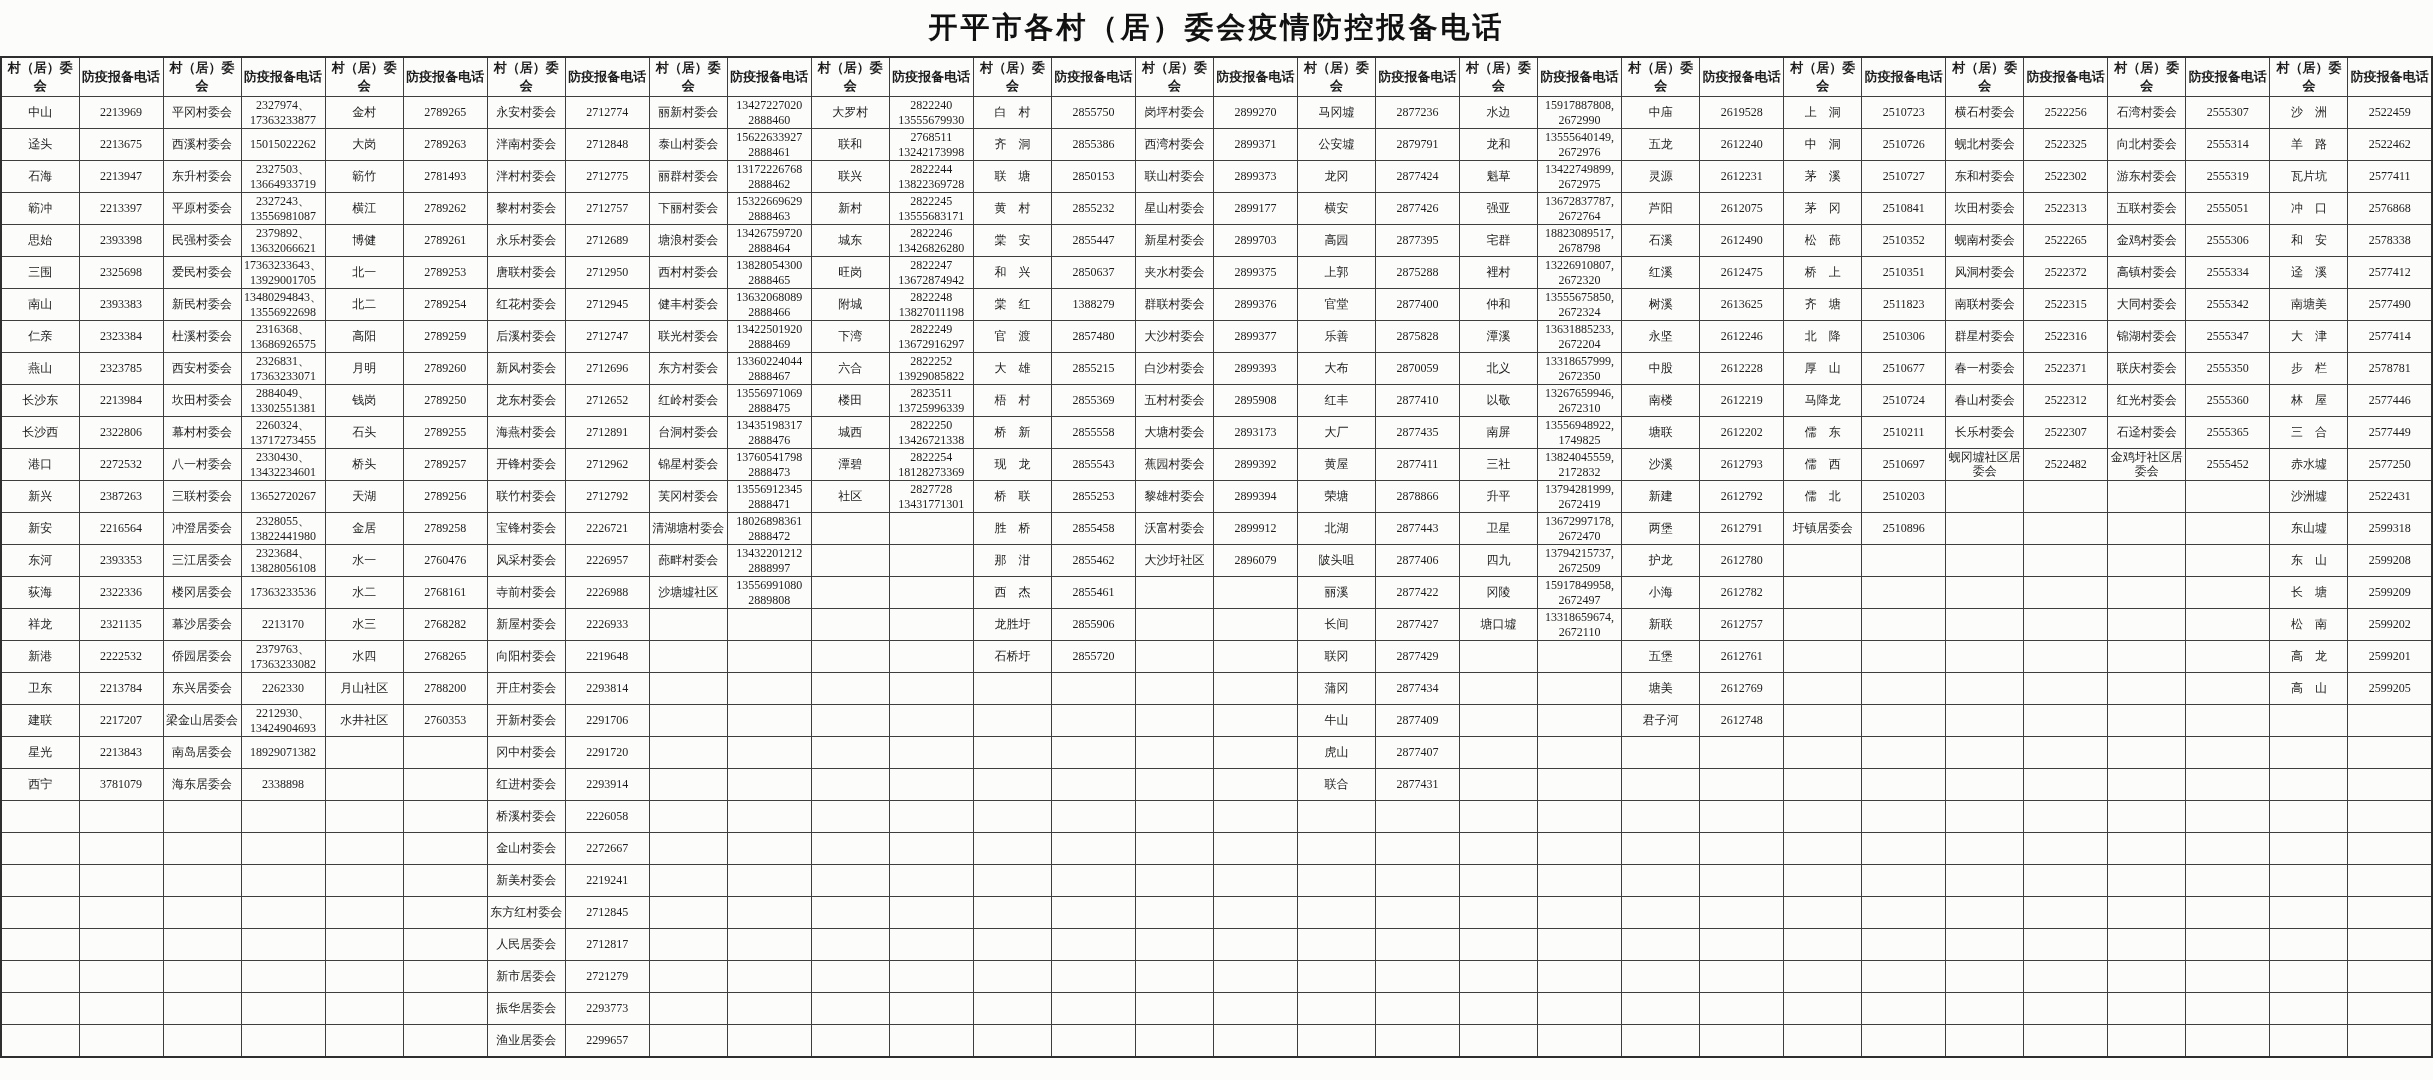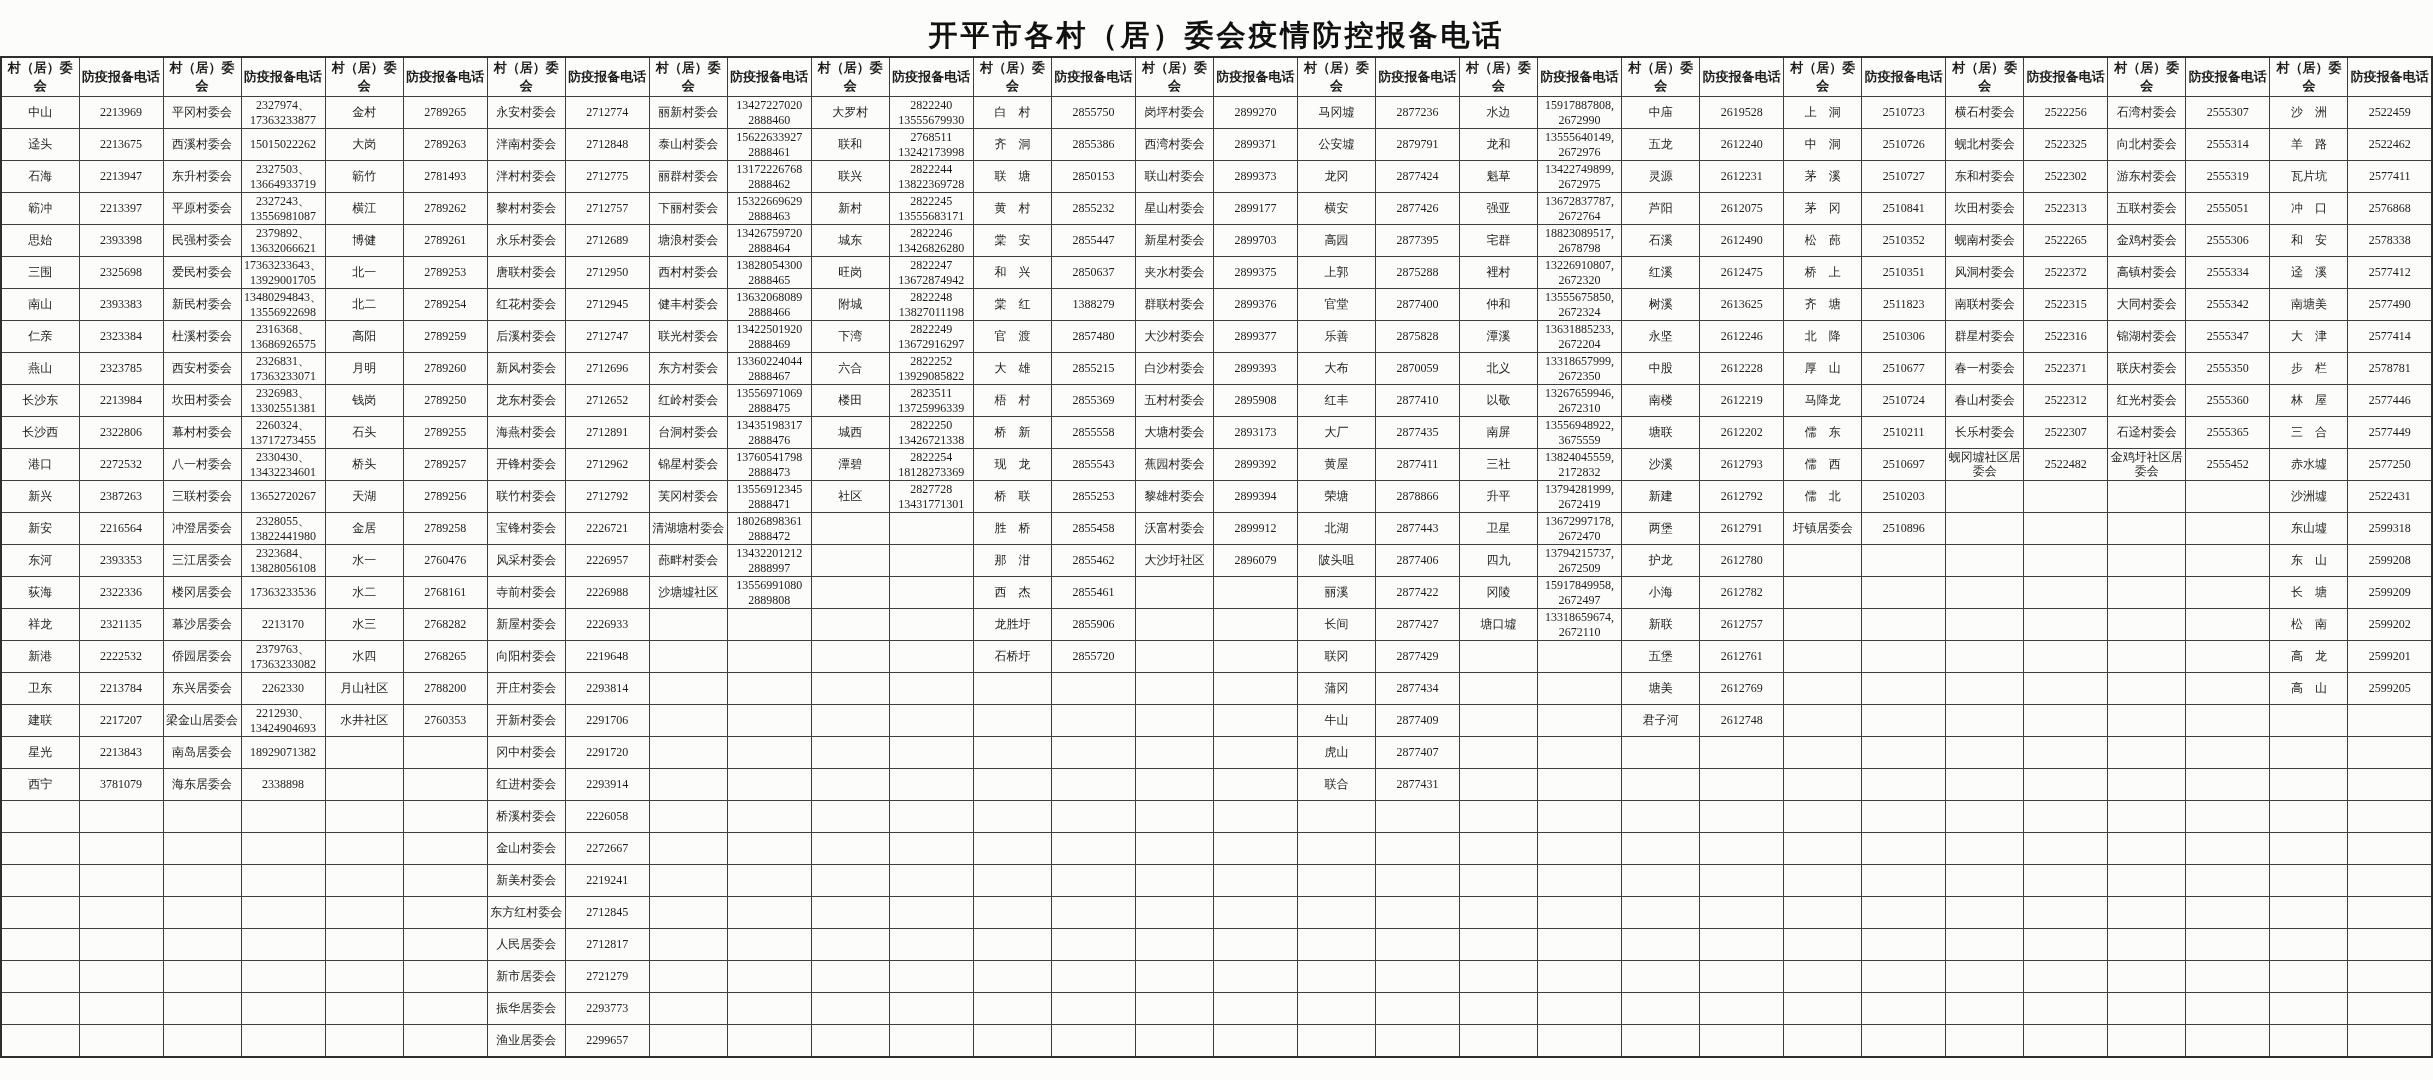--- a/index.html
+++ b/index.html
@@ -2,21 +2,21 @@
 <html><head>
 <meta charset="utf-8">
 <style>
   html,body{margin:0;padding:0;background:#d9d9d9;}
   .page{
     width:2433px;height:1080px;background:#fcfcfb;overflow:hidden;
     font-family:"Liberation Serif","DejaVu Serif",serif;color:#1c1c1c;
     box-sizing:border-box;
   }
   .title-band{
-    height:56px;display:flex;align-items:flex-end;justify-content:center;border-radius:23px;
+    height:56px;display:flex;align-items:center;justify-content:center;border-radius:23px;
   }
   .title-band .title{
     font-size:29px;font-weight:bold;letter-spacing:3px;color:#111;
   }
   table.phone-table{
     border-collapse:collapse;table-layout:fixed;width:2433px;
     border:2px solid #2e2e2e;
   }
   col.name-col{width:78px;}
   col.phone-col{width:84px;}
@@ -424,21 +424,21 @@
           <td class="p">2522371</td>
           <td class="v">联庆村委会</td>
           <td class="p">2555350</td>
           <td class="v">步　栏</td>
           <td class="p">2578781</td>
         </tr>
         <tr>
           <td class="v">长沙东</td>
           <td class="p">2213984</td>
           <td class="v">坎田村委会</td>
-          <td class="p">2326983、
+          <td class="p">2884049、
 13302551381</td>
           <td class="v">钱岗</td>
           <td class="p">2789250</td>
           <td class="v">龙东村委会</td>
           <td class="p">2712652</td>
           <td class="v">红岭村委会</td>
           <td class="p">13556971069
 2888475</td>
           <td class="v">楼田</td>
           <td class="p">2823511
@@ -480,21 +480,21 @@
           <td class="p">2822250
 13426721338</td>
           <td class="v">桥　新</td>
           <td class="p">2855558</td>
           <td class="v">大塘村委会</td>
           <td class="p">2893173</td>
           <td class="v">大厂</td>
           <td class="p">2877435</td>
           <td class="v">南屏</td>
           <td class="p">13556948922,
-3675559</td>
+1749825</td>
           <td class="v">塘联</td>
           <td class="p">2612202</td>
           <td class="v">儒　东</td>
           <td class="p">2510211</td>
           <td class="v">长乐村委会</td>
           <td class="p">2522307</td>
           <td class="v">石迳村委会</td>
           <td class="p">2555365</td>
           <td class="v">三　合</td>
           <td class="p">2577449</td>

